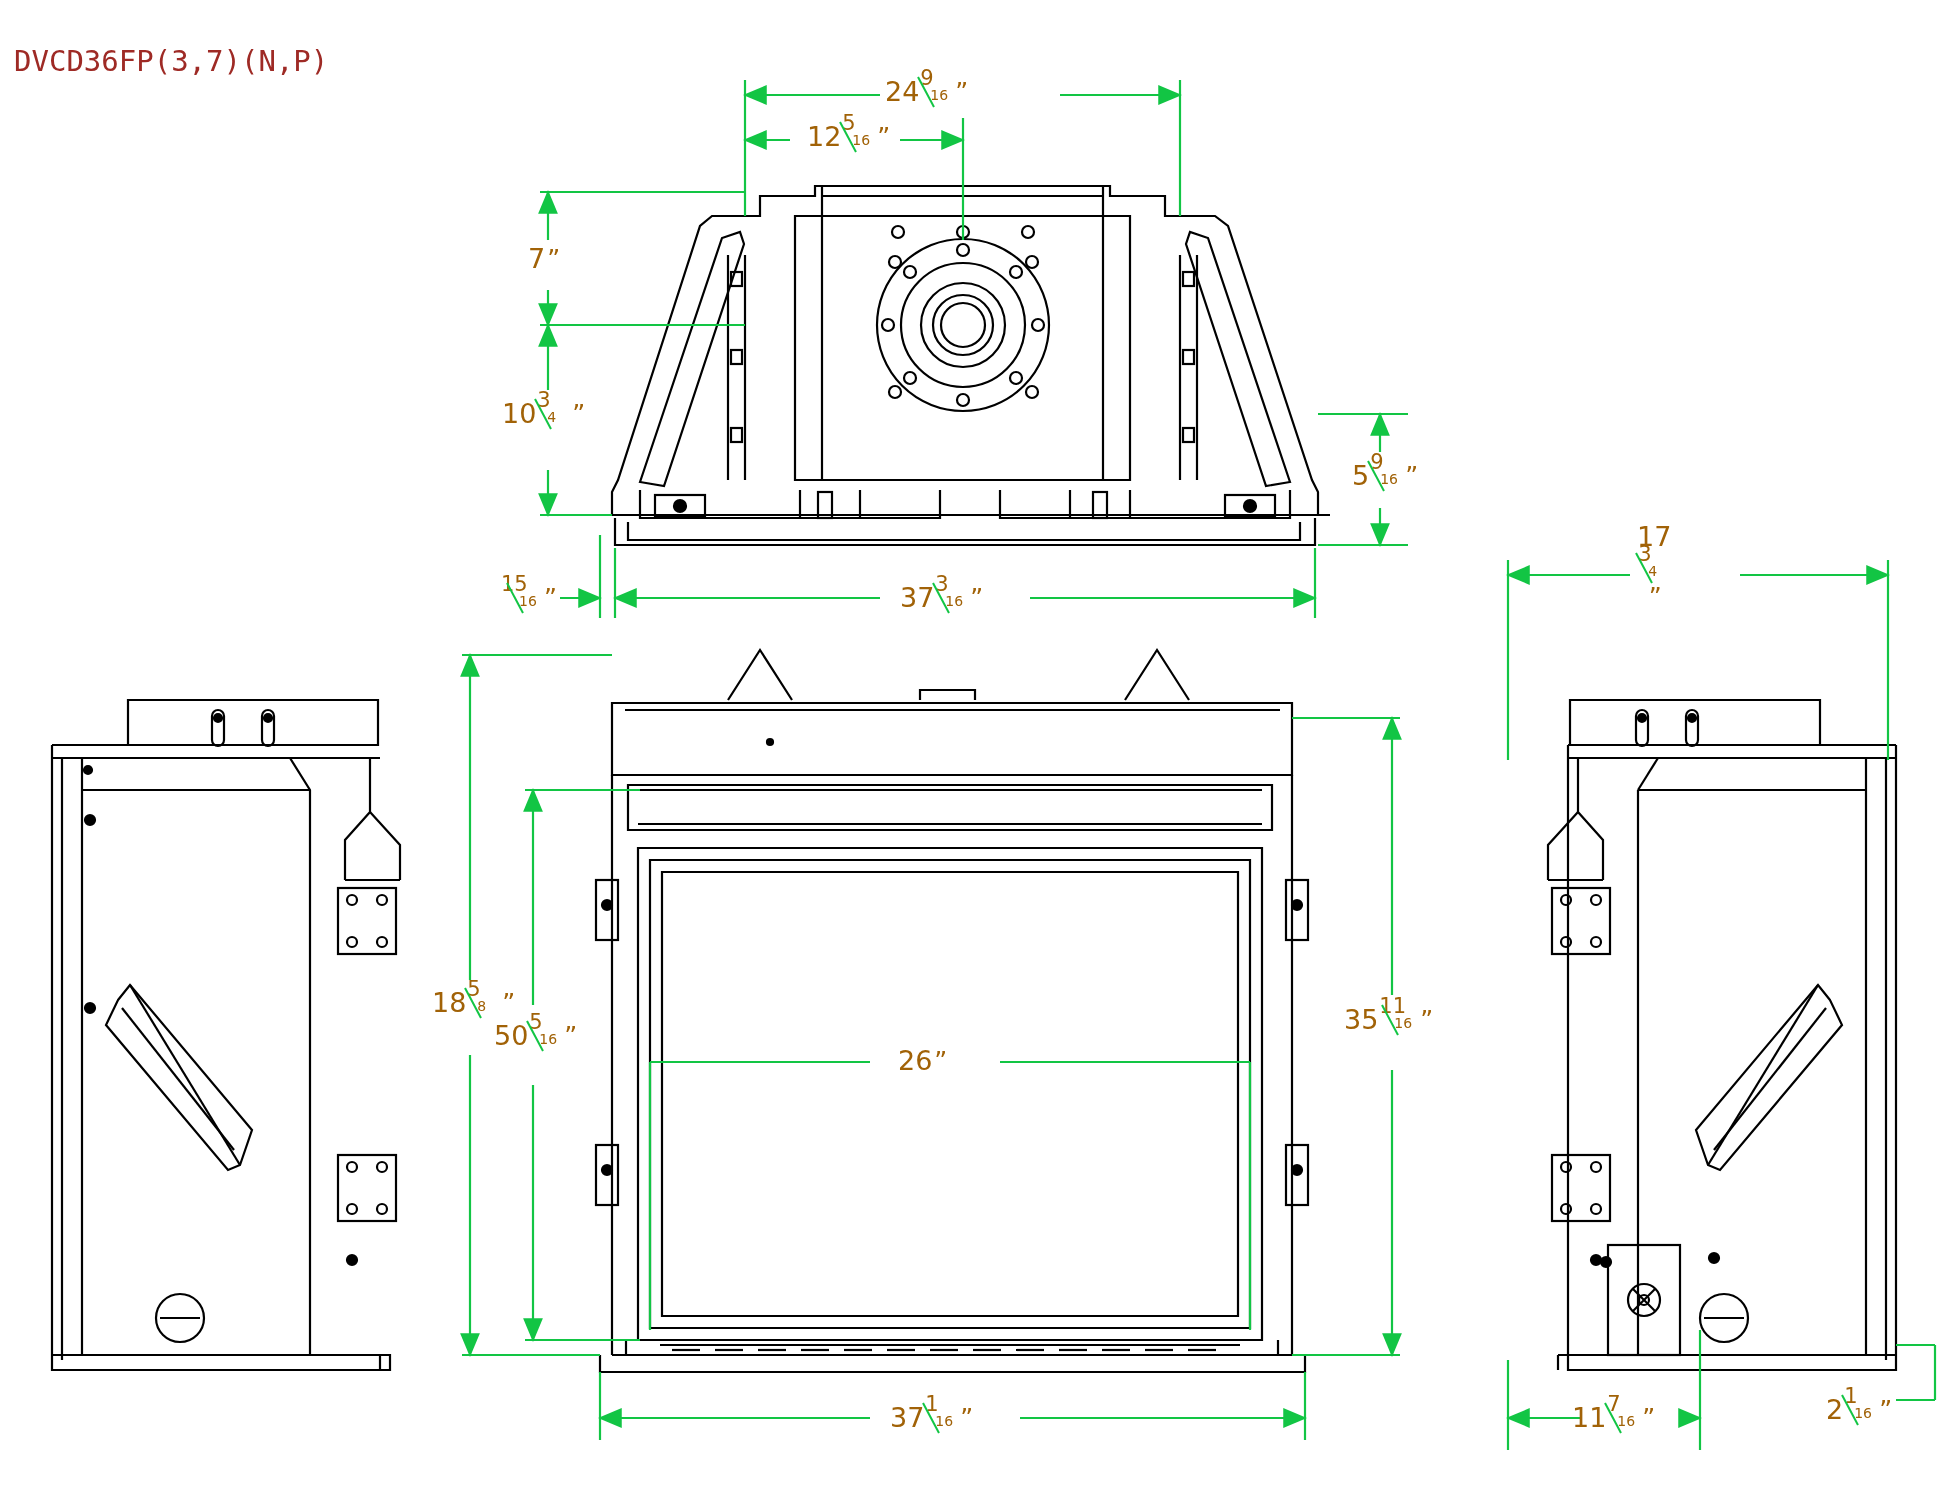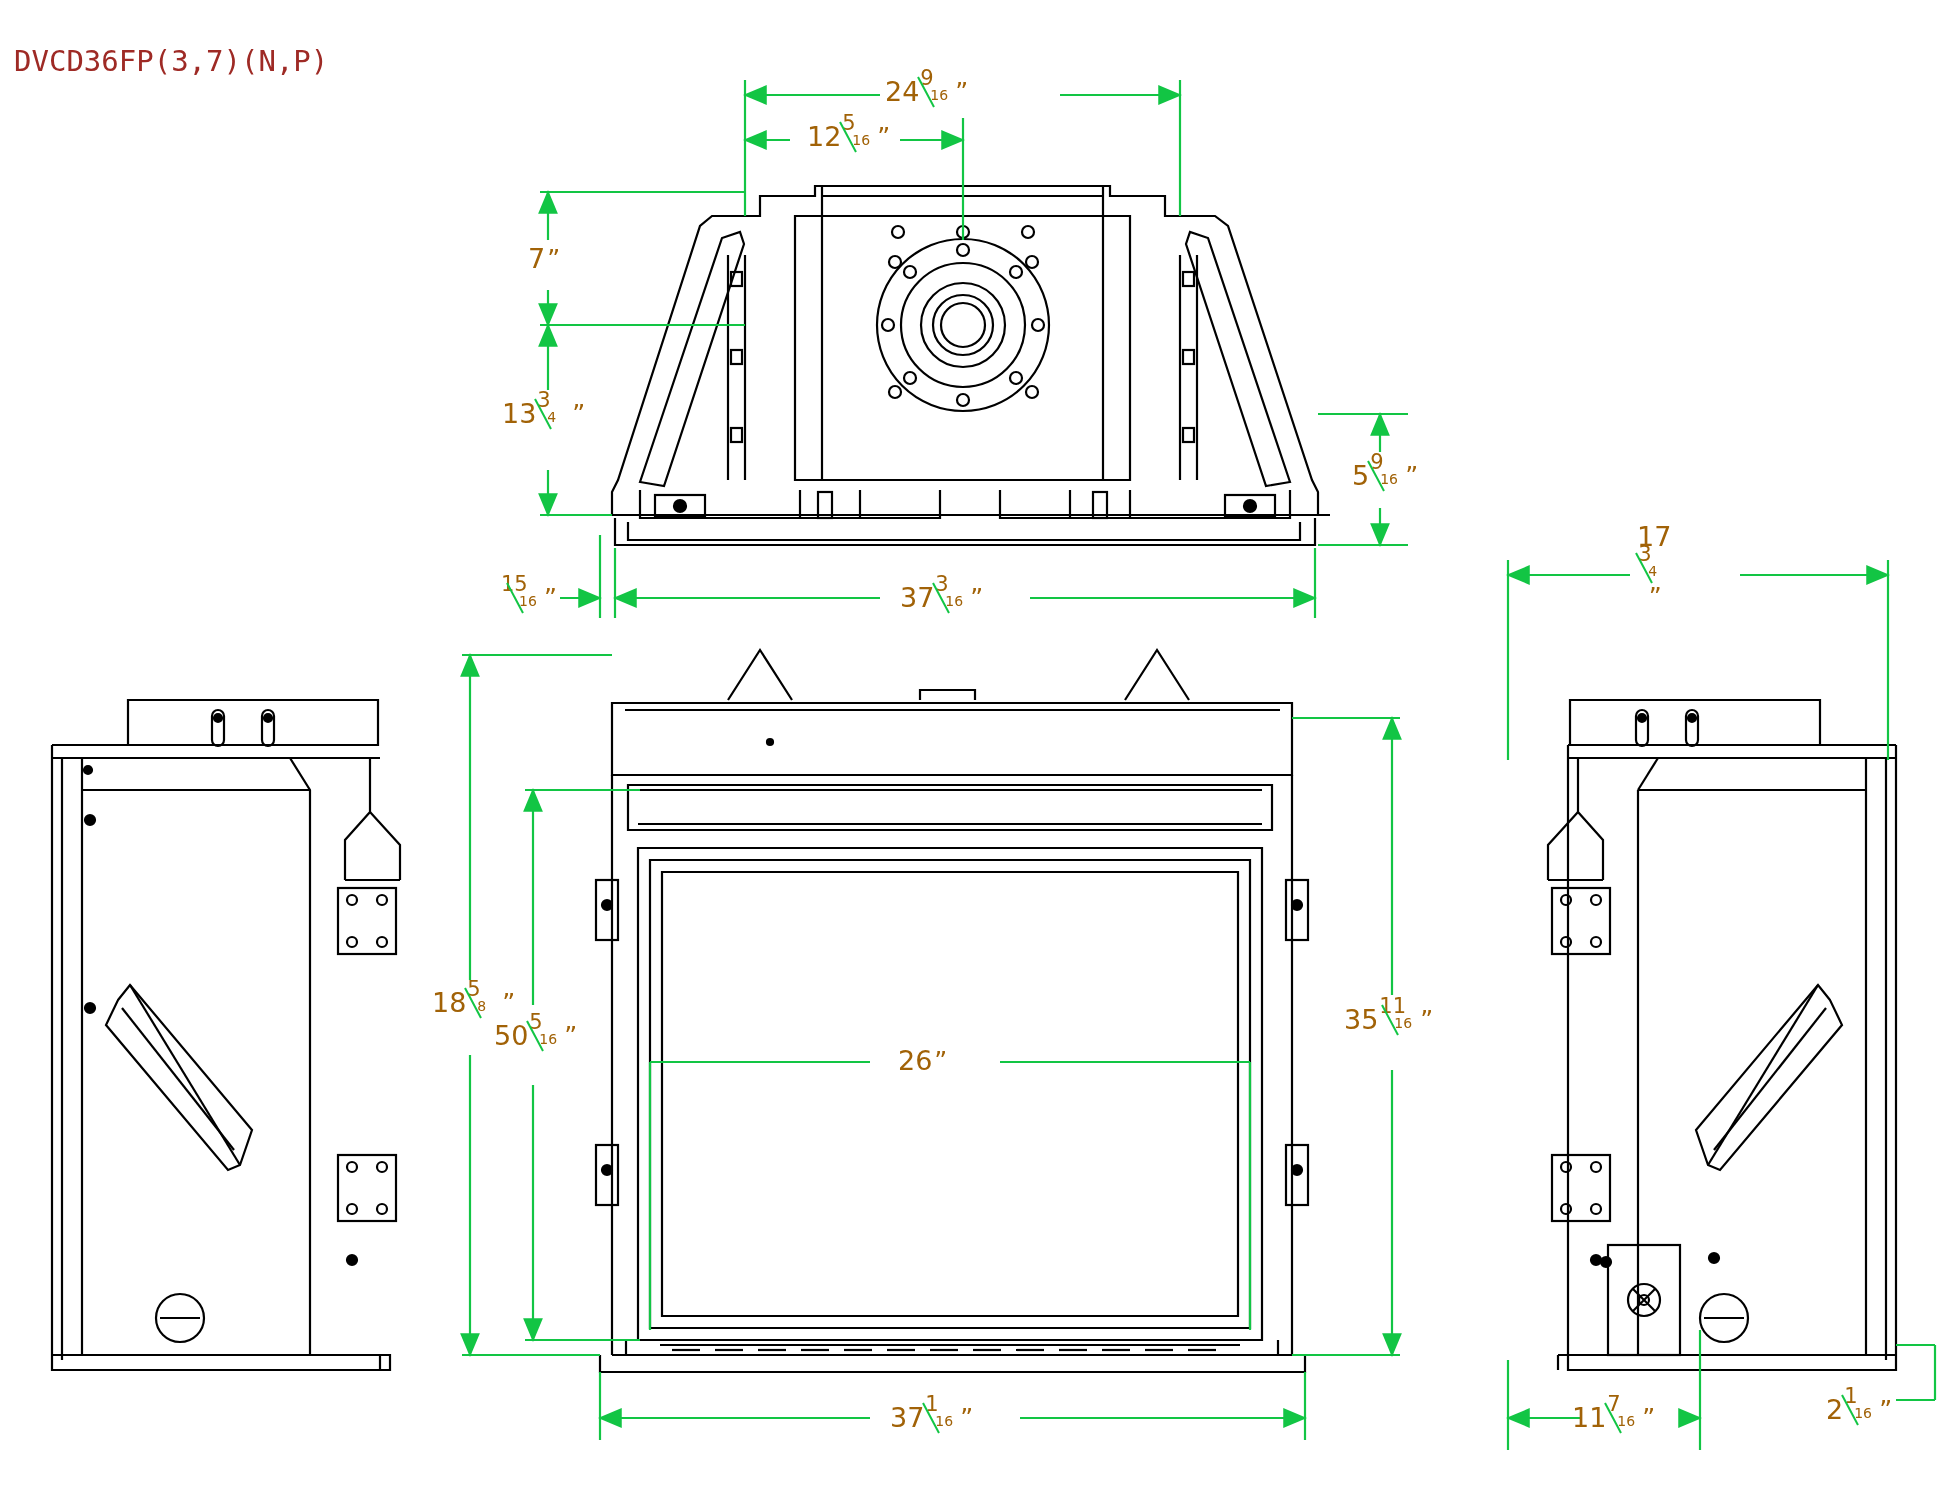--- a/index.html
+++ b/index.html
@@ -424,21 +424,21 @@
       </span>
     <span class="inchmark">”</span>
   </div>
 
   <div class="dim" style="left:528px; top:245px;">
     <span class="whole">7</span>
     <span class="inchmark">”</span>
   </div>
 
   <div class="dim" style="left:502px; top:396px;">
-    <span class="whole">13</span>
+    <span class="whole">10</span>
     <span class="frac">
         <span class="num">3</span>
         <span class="bar"></span>
         <span class="den">4</span>
       </span>
     <span class="inchmark">”</span>
   </div>
 
   <div class="dim" style="left:1352px; top:458px;">
     <span class="whole">5</span>

